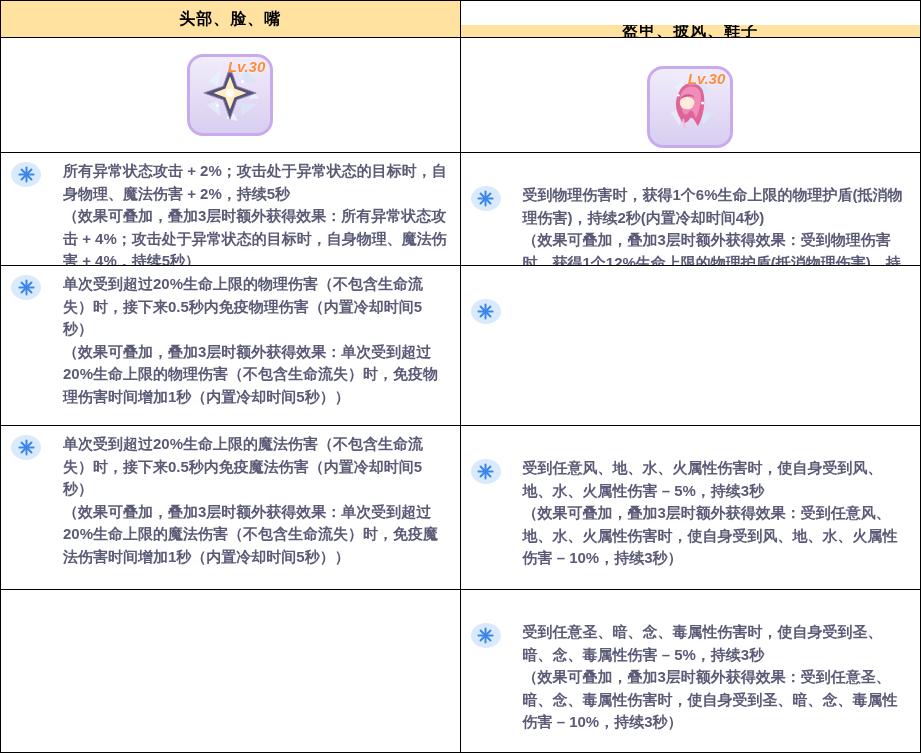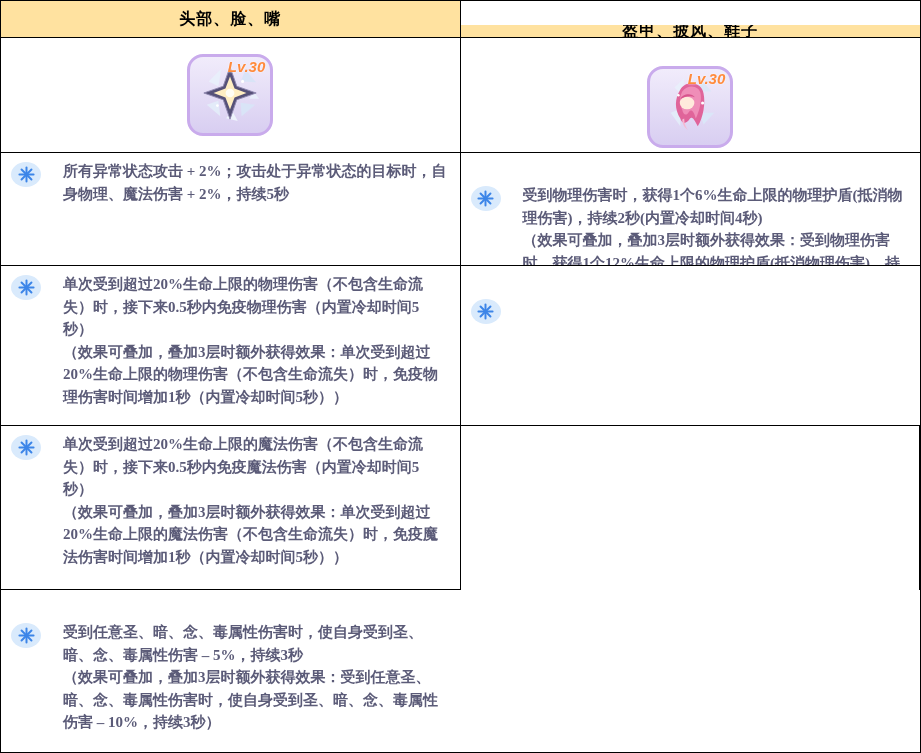--- a/index.html
+++ b/index.html
@@ -78,21 +78,20 @@
     align-items: center;
     justify-content: center;
     margin-top: 2px;
     margin-right: 22px;
   }
   .fx-text {
     color: #5b5b78;
     font-size: 15px;
     line-height: 22.5px;
     font-weight: 600;
-    font-family: Liberation Serif, serif;
   }
   .fx-text .stack-line { display: block; }
 </style>
 </head>
 <body>
 
 <div class="tbl">
 
   <div class="cell hdr">
     <span>头部、脸、嘴</span>
@@ -146,20 +145,21 @@
     <span class="snow-pill">
       <svg width="17" height="17" viewBox="0 0 24 24" stroke="#3c85e8" stroke-width="2.8" stroke-linecap="round">
         <line x1="12" y1="2" x2="12" y2="22"></line>
           <line x1="2" y1="12" x2="22" y2="12"></line>
         <line x1="5" y1="5" x2="19" y2="19"></line>
           <line x1="19" y1="5" x2="5" y2="19"></line>
       </svg>
     </span>
     <div class="fx-text">
       <span class="main-line">所有异常状态攻击 + 2%；攻击处于异常状态的目标时，自身物理、魔法伤害 + 2%，持续5秒</span>
+      <span class="stack-line">（效果可叠加，叠加3层时额外获得效果：所有异常状态攻击 + 4%；攻击处于异常状态的目标时，自身物理、魔法伤害 + 4%，持续5秒）</span>
     </div>
   </div>
   <div class="cell fx last-col">
     <span class="snow-pill">
       <svg width="17" height="17" viewBox="0 0 24 24" stroke="#3c85e8" stroke-width="2.8" stroke-linecap="round">
         <line x1="12" y1="2" x2="12" y2="22"></line>
           <line x1="2" y1="12" x2="22" y2="12"></line>
         <line x1="5" y1="5" x2="19" y2="19"></line>
           <line x1="19" y1="5" x2="5" y2="19"></line>
       </svg>
@@ -204,20 +204,34 @@
           <line x1="2" y1="12" x2="22" y2="12"></line>
         <line x1="5" y1="5" x2="19" y2="19"></line>
           <line x1="19" y1="5" x2="5" y2="19"></line>
       </svg>
     </span>
     <div class="fx-text">
       <span class="main-line">单次受到超过20%生命上限的魔法伤害（不包含生命流失）时，接下来0.5秒内免疫魔法伤害（内置冷却时间5秒）</span>
       <span class="stack-line">（效果可叠加，叠加3层时额外获得效果：单次受到超过20%生命上限的魔法伤害（不包含生命流失）时，免疫魔法伤害时间增加1秒（内置冷却时间5秒））</span>
     </div>
   </div>
+  <div class="cell fx last-col">
+    <span class="snow-pill">
+      <svg width="17" height="17" viewBox="0 0 24 24" stroke="#3c85e8" stroke-width="2.8" stroke-linecap="round">
+        <line x1="12" y1="2" x2="12" y2="22"></line>
+          <line x1="2" y1="12" x2="22" y2="12"></line>
+        <line x1="5" y1="5" x2="19" y2="19"></line>
+          <line x1="19" y1="5" x2="5" y2="19"></line>
+      </svg>
+    </span>
+    <div class="fx-text">
+      <span class="main-line">受到任意风、地、水、火属性伤害时，使自身受到风、地、水、火属性伤害 – 5%，持续3秒</span>
+      <span class="stack-line">（效果可叠加，叠加3层时额外获得效果：受到任意风、地、水、火属性伤害时，使自身受到风、地、水、火属性伤害 – 10%，持续3秒）</span>
+    </div>
+  </div>
 
   <div class="cell last-row"></div>
   <div class="cell fx last-col last-row">
     <span class="snow-pill">
       <svg width="17" height="17" viewBox="0 0 24 24" stroke="#3c85e8" stroke-width="2.8" stroke-linecap="round">
         <line x1="12" y1="2" x2="12" y2="22"></line>
           <line x1="2" y1="12" x2="22" y2="12"></line>
         <line x1="5" y1="5" x2="19" y2="19"></line>
           <line x1="19" y1="5" x2="5" y2="19"></line>
       </svg>

